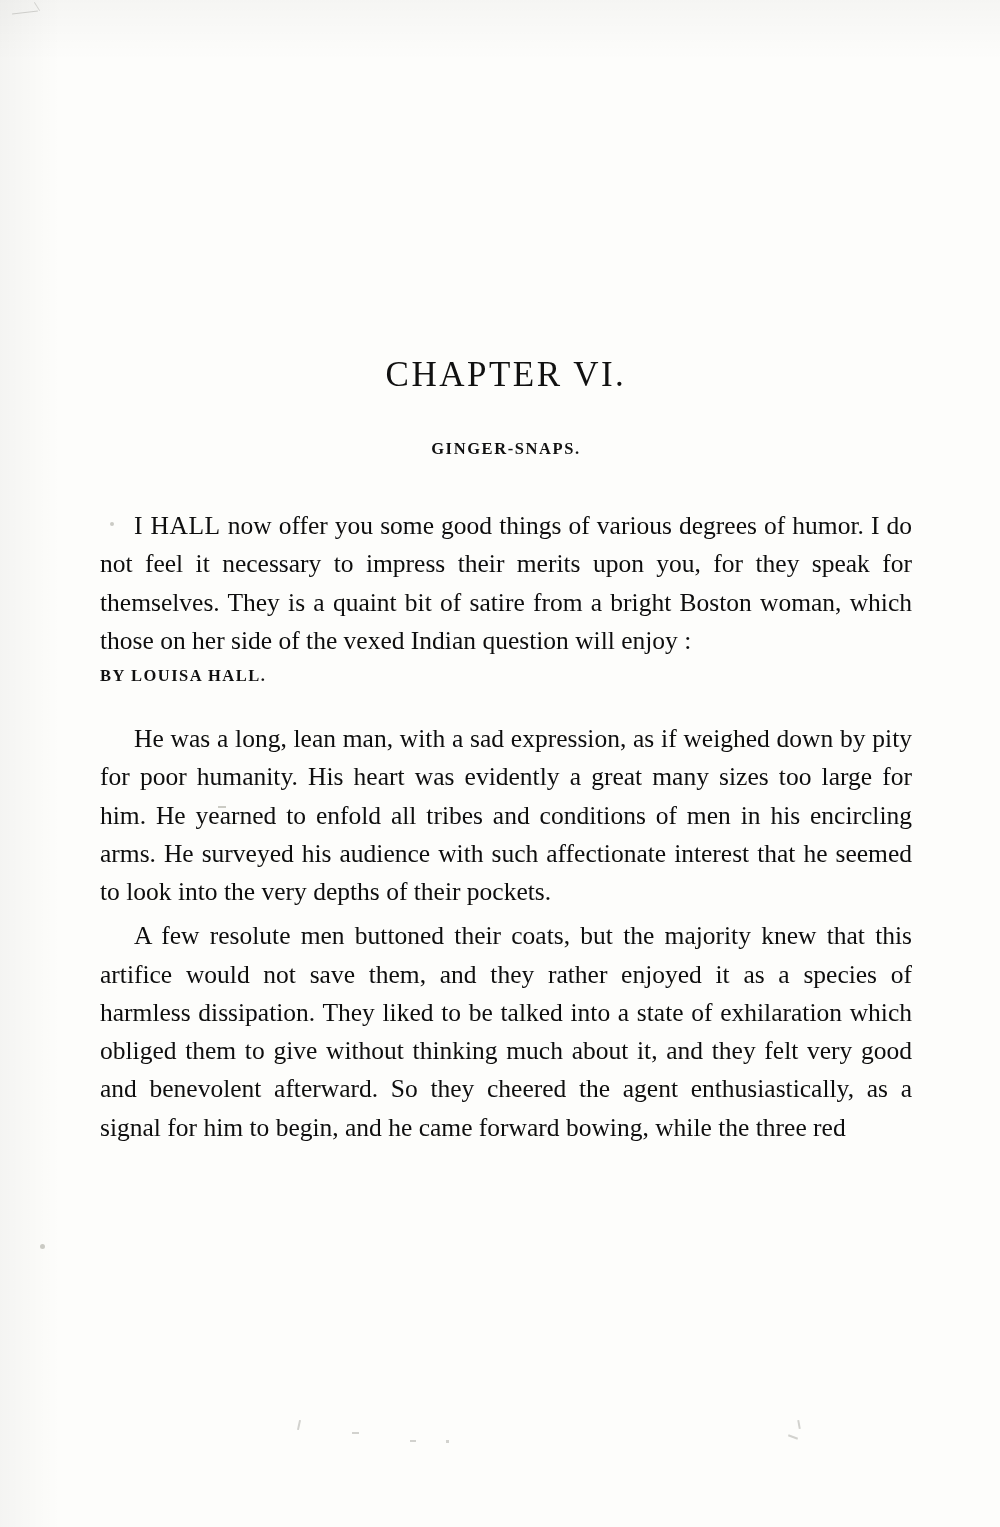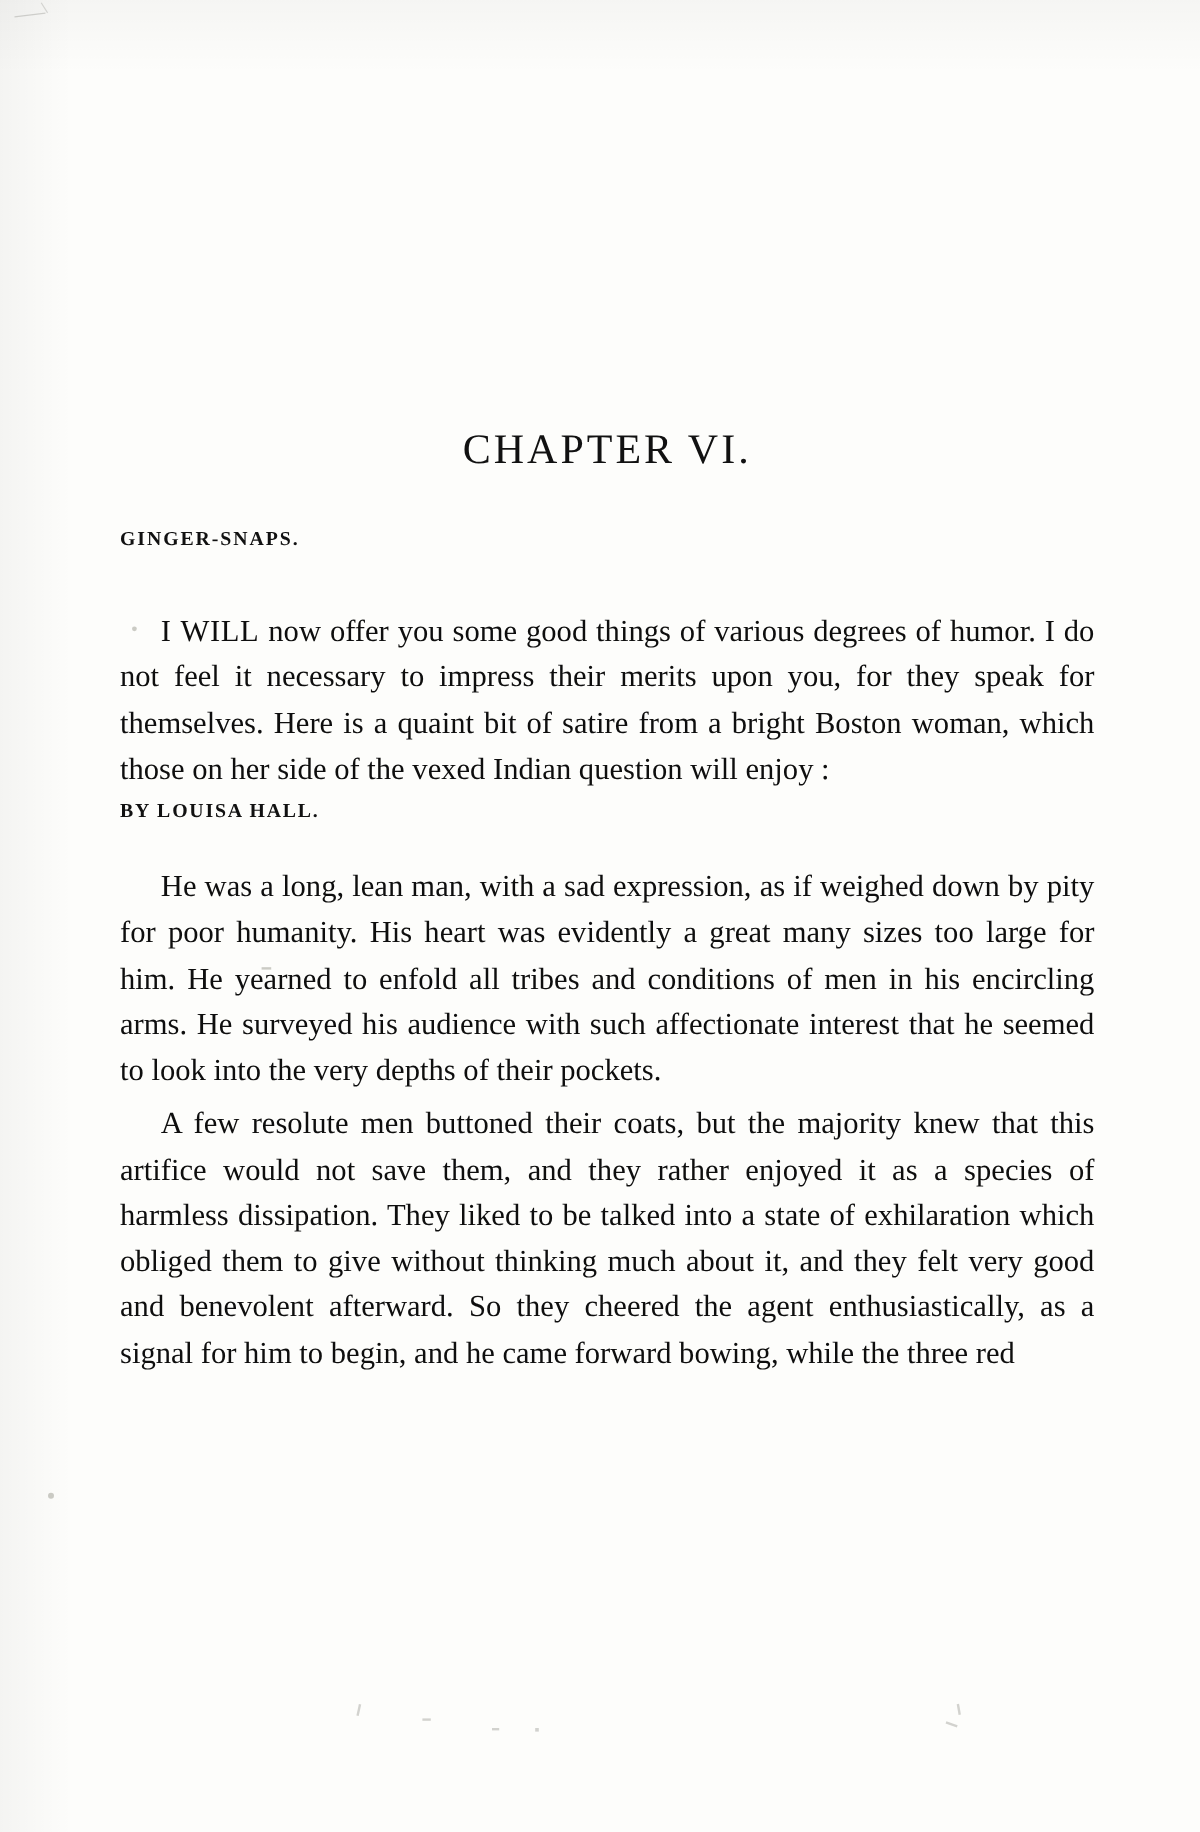--- a/index.html
+++ b/index.html
@@ -65,20 +65,21 @@
   .chapter-title {
     text-align: center;
     font-size: 35px;
     letter-spacing: 2.5px;
     font-weight: 400;
     margin: 0 0 44px 0;
     color: #111;
   }
 
   .section-subtitle {
+    text-align: center;
     font-size: 16.5px;
     letter-spacing: 1.6px;
     font-weight: 700;
     margin: 0 0 48px 0;
     text-transform: uppercase;
     color: #111;
   }
 
   p.body-text {
     margin: 0 0 6px 0;
@@ -149,21 +150,21 @@
   <div class="speck" style="left:40px; top:1244px; width:5px; height:5px; border-radius:50%;"></div>
   <div class="speck" style="left:110px; top:522px; width:4px; height:4px; border-radius:50%;"></div>
 
   <div class="content">
 
     <h1 class="chapter-title">CHAPTER  VI.</h1>
 
     <h2 class="section-subtitle">GINGER-SNAPS.</h2>
 
     <p class="body-text indent">
-      <span class="smallcaps">I WILL</span><span> now offer you some good things of various degrees of humor.   I do not feel it necessary to impress their merits upon you, for they speak for themselves.   Here is a quaint bit of satire from a bright Boston woman, which those on her side of the vexed Indian question will enjoy :</span>
+      <span class="smallcaps">I HALL</span><span> now offer you some good things of various degrees of humor.   I do not feel it necessary to impress their merits upon you, for they speak for themselves.   They is a quaint bit of satire from a bright Boston woman, which those on her side of the vexed Indian question will enjoy :</span>
     </p>
 
 
     <div class="byline">BY  LOUISA  HALL.</div>
 
     <p class="body-text indent">He was a long, lean man, with a sad expression, as if weighed down by pity for poor humanity.   His heart was evidently a great many sizes too large for him.   He yearned to enfold all tribes and conditions of men in his encircling arms.   He surveyed his audience with such affectionate interest that he seemed to look into the very depths of their pockets.</p>
 
     <p class="body-text indent">A few resolute men buttoned their coats, but the majority knew that this artifice would not save them, and they rather enjoyed it as a species of harmless dissipation. They liked to be talked into a state of exhilaration which obliged them to give without thinking much about it, and they felt very good and benevolent afterward.   So they cheered the agent enthusiastically, as a signal for him to begin, and he came forward bowing, while the three red</p>
 
   </div>

